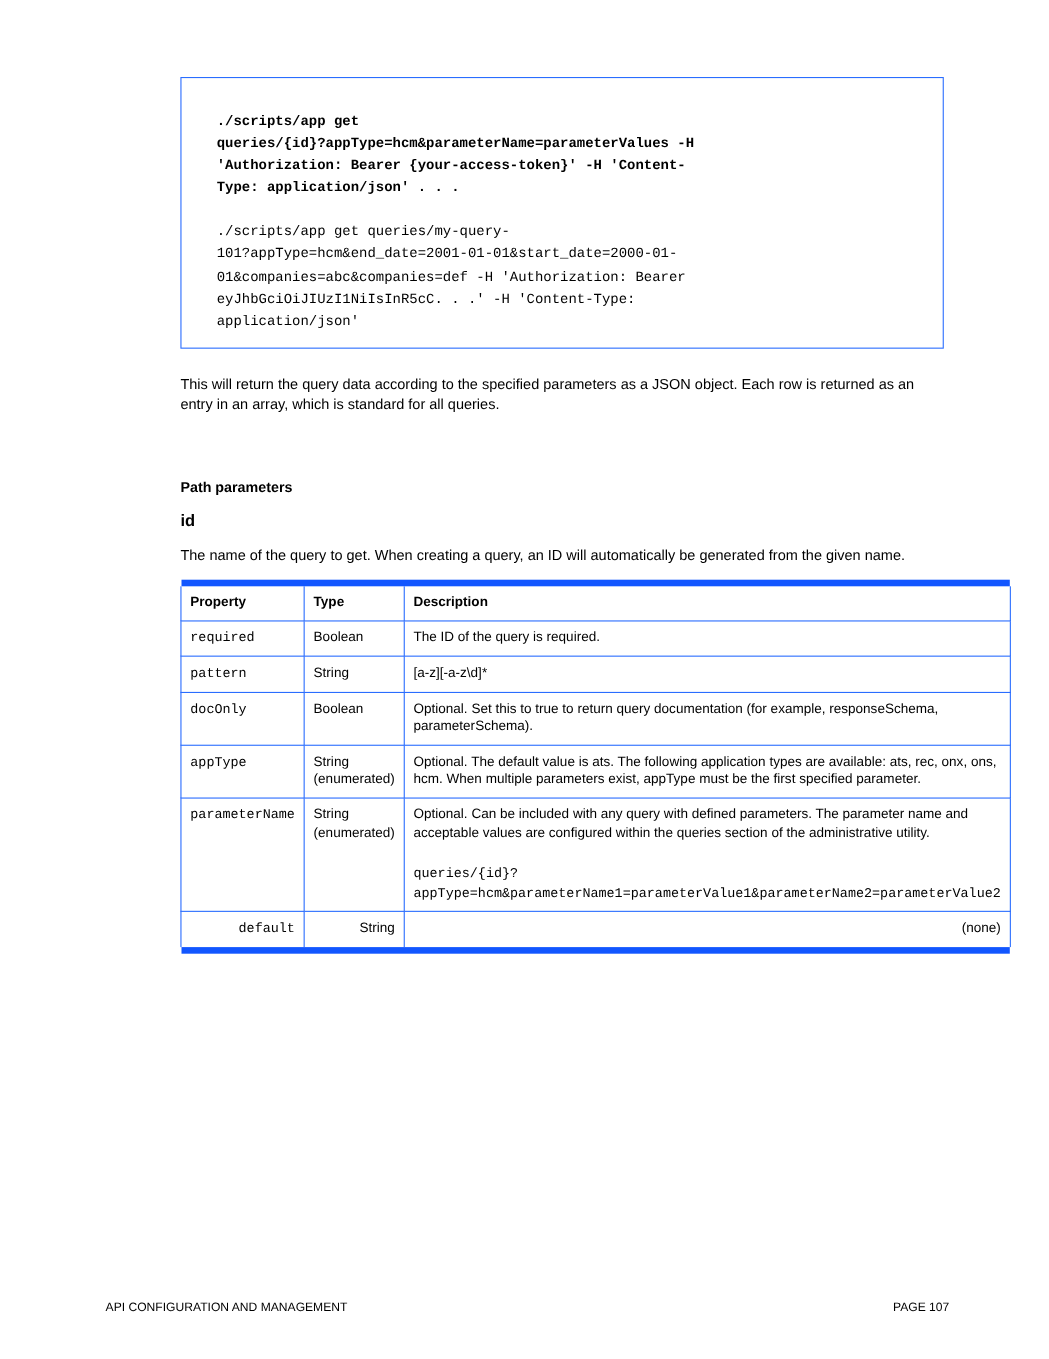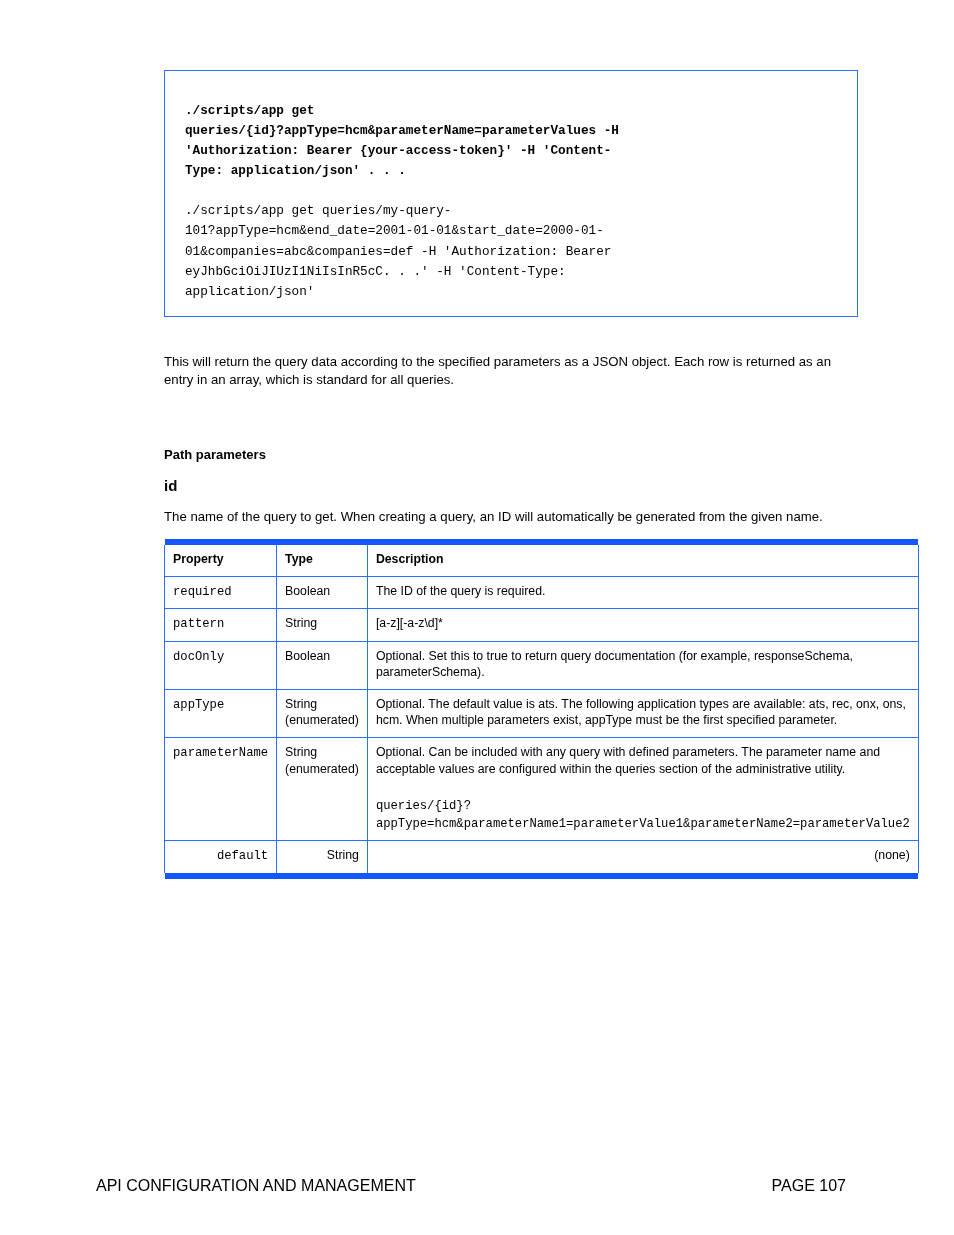--- a/index.html
+++ b/index.html
@@ -18,30 +18,30 @@
     height: 1235px;
     box-sizing: border-box;
     padding: 70px 96px 30px 96px;
   }
   .indented {
     margin-left: 68px;
     margin-right: 0px;
   }
   .codebox {
     border: 1px solid #2a6dff;
-    padding: 10px 16px 14px 20px;
+    padding: 10px 16px 14px 32px;
     font-family: "Courier New", monospace;
     font-size: 12.7px;
     line-height: 1.58;
     white-space: pre;
     color: #000;
   }
   .bold-mono { font-weight: bold; }
   .para {
-    margin-top: 36px;
+    margin-top: 24px;
     font-size: 13.2px;
   }
   .section-heading {
     margin-top: 58px;
     font-weight: bold;
     font-size: 13px;
   }
   .field-heading {
     margin-top: 12px;
     font-weight: bold;
@@ -81,24 +81,24 @@
   }
   table.ptable col.c0 { width: 148px; }
   table.ptable col.c1 { width: 72px; }
   table.ptable col.c2 { }
   table.ptable tr.last td { border-bottom: none; text-align: right; }
   .mono { font-family: "Courier New", monospace; font-size: 12.2px; }
   .footer {
     position: absolute;
     bottom: 38px;
     left: 96px;
-    right: 108px;
+    right: 91px;
     display: flex;
     justify-content: space-between;
-    font-size: 16px;
+    font-size: 11px;
   }
 </style>
 </head>
 <body>
 
 <div class="page">
 
   <div class="indented">
 
     <div class="codebox" id="codebox"><span class="bold-mono"></span>

